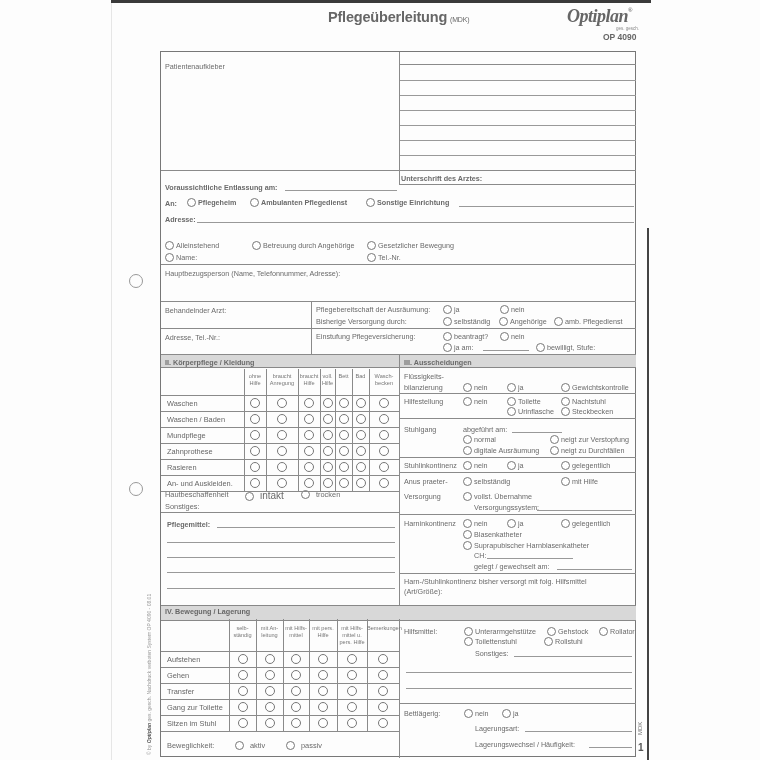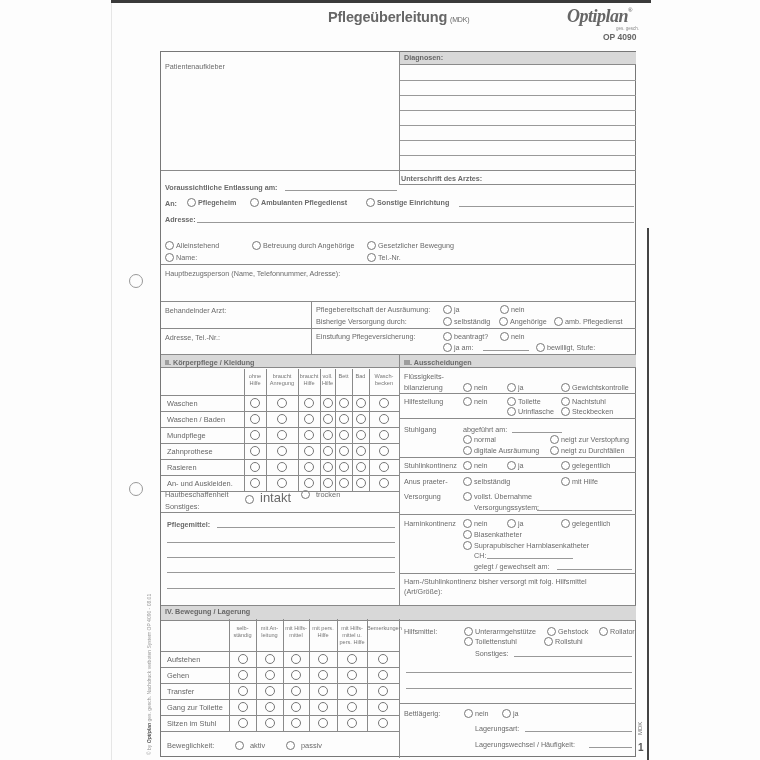--- a/index.html
+++ b/index.html
@@ -51,21 +51,20 @@
 <div class="brand-code">OP 4090</div>
 
 <div class="side"><span>© by</span> <b>Optiplan</b> <span>ges. gesch. Nachdruck verboten System OP 4090 - 08.01</span></div>
 <div class="mdk">MDK</div>
 <div class="pagenum">1</div>
 
 <div class="form">
 
   <div class="abs" style="left:4px;top:10px">Patientenaufkleber</div>
   <div class="vline" style="left:238px;top:0;height:132px"></div>
-  <div class="hdr" style="left:239px;top:0;width:236px">Diagnosen:</div>
   <div class="hline" style="left:239px;top:12px;width:236px"></div>
   <div class="uline" style="left:239px;top:28px;width:236px"></div>
   <div class="uline" style="left:239px;top:43px;width:236px"></div>
   <div class="uline" style="left:239px;top:58px;width:236px"></div>
   <div class="uline" style="left:239px;top:73px;width:236px"></div>
   <div class="uline" style="left:239px;top:88px;width:236px"></div>
   <div class="uline" style="left:239px;top:103px;width:236px"></div>
   <div class="hline" style="left:0;top:118px;width:475px"></div>
   <div class="abs b" style="left:240px;top:122px">Unterschrift des Arztes:</div>
   <div class="abs b" style="left:4px;top:131px">Voraussichtliche Entlassung am:</div>
@@ -110,21 +109,21 @@
   <div class="hline" style="left:0;top:302px;width:475px"></div>
 
   <div class="hdr" style="left:0;top:303px;width:475px;height:13px;border-bottom:1px solid #888"></div>
   <div class="abs b" style="left:4px;top:306px">II. Körperpflege / Kleidung</div>
   <div class="abs b" style="left:243px;top:306px">III. Ausscheidungen</div>
   <div class="vline" style="left:238px;top:303px;height:250px"></div>
 
   <div id="bc-table"></div>
 
   <div class="abs" style="left:4px;top:438px;font-size:7.4px">Hautbeschaffenheit</div>
-  <div class="opt" style="left:84px;top:438px;font-size:13px"><span class="r" style="margin-right:6px"></span><span>intakt</span></div>
+  <div class="opt" style="left:84px;top:438px;font-size:10px"><span class="r" style="margin-right:6px"></span><span>intakt</span></div>
   <div class="opt" style="left:140px;top:438px;font-size:7.4px"><span class="r" style="margin-right:6px"></span><span>trocken</span></div>
   <div class="abs" style="left:4px;top:450px;font-size:7.4px">Sonstiges:</div>
   <div class="hline" style="left:0;top:460px;width:238px"></div>
   <div class="abs b" style="left:6px;top:468px">Pflegemittel:</div>
   <div class="uline" style="left:56px;top:475px;width:178px"></div>
   <div class="uline" style="left:6px;top:490px;width:228px"></div>
   <div class="uline" style="left:6px;top:505px;width:228px"></div>
   <div class="uline" style="left:6px;top:520px;width:228px"></div>
   <div class="uline" style="left:6px;top:536px;width:228px"></div>
 

